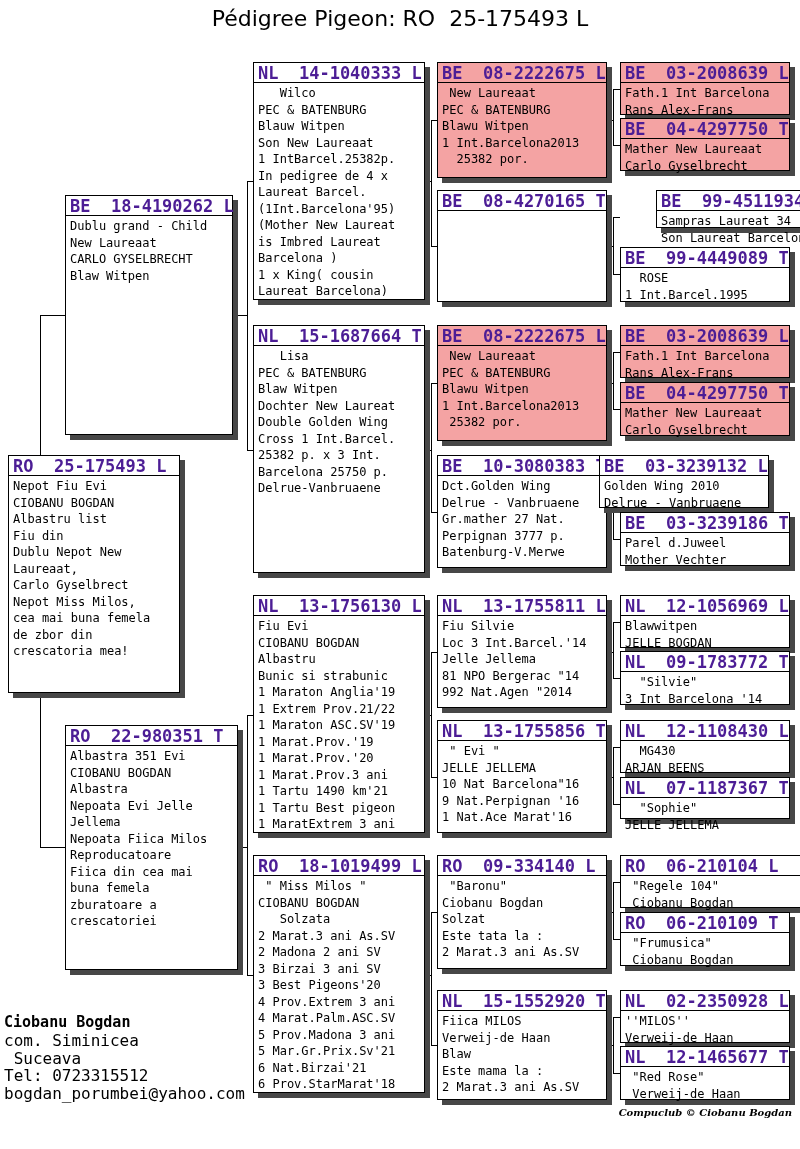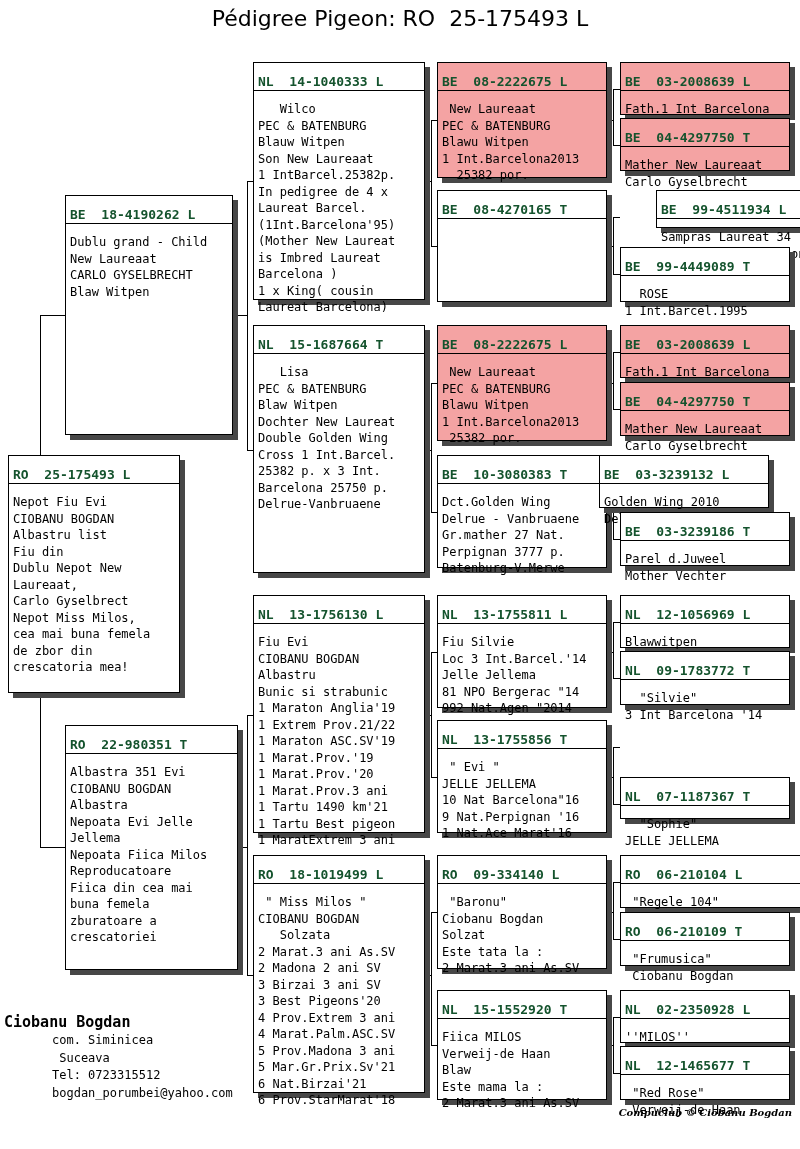--- a/index.html
+++ b/index.html
@@ -3,27 +3,27 @@
 <meta charset="utf-8">
 <style>
   html,body{margin:0;padding:0;background:#fff;}
   #canvas{position:relative;width:800px;height:1149px;background:#fff;overflow:hidden;
           font-family:"DejaVu Sans Mono",monospace;}
   .title{position:absolute;left:0;top:6px;width:100%;text-align:center;
          font-family:"DejaVu Sans",sans-serif;font-size:22px;color:#000;white-space:pre;}
   .box{position:absolute;background:#fff;border:1px solid #000;
        box-shadow:5px 5px 0 #474747;padding:2px 4px;z-index:1;box-sizing:border-box;}
   .box.hl{background:#f4a3a3;}
-  .box-id{color:#14532d;font-weight:bold;font-size:13px;line-height:17px;white-space:pre;
-          border-bottom:1px solid #000;margin:8px -4px;padding:0 4px;}
+  .box-id{color:#4c1d95;font-weight:bold;font-size:17px;line-height:17px;white-space:pre;
+          border-bottom:1px solid #000;margin:0 -4px;padding:0 4px;}
   .box-body{font-size:12px;line-height:16.5px;white-space:pre;color:#000;padding-top:2px;}
   .cline{position:absolute;background:#000;z-index:0;}
   .contact{position:absolute;left:4px;top:1012px;z-index:2;}
   .contact-name{font-weight:bold;font-size:15px;line-height:20px;white-space:pre;}
-  .contact-line{font-size:12px;line-height:17.5px;white-space:pre;margin-left:48px;}
+  .contact-line{font-size:16px;line-height:17.5px;white-space:pre;}
   .footer{position:absolute;right:8px;top:1107px;font-family:"DejaVu Serif",serif;
           font-style:italic;font-weight:bold;font-size:10px;color:#000;white-space:pre;}
 </style>
 </head>
 <body>
 
 <div id="canvas">
 
   <div class="title">Pédigree Pigeon: RO  25-175493 L</div>
 
@@ -227,20 +227,25 @@
   </div>
   <div class="box" style="left:620px;top:595px;width:170px;height:53px">
     <div class="box-id">NL  12-1056969 L</div>
     <div class="box-body">Blawwitpen
 JELLE BOGDAN</div>
   </div>
   <div class="box" style="left:620px;top:651px;width:170px;height:54px">
     <div class="box-id">NL  09-1783772 T</div>
     <div class="box-body">  "Silvie"
 3 Int Barcelona '14</div>
+  </div>
+  <div class="box" style="left:620px;top:720px;width:170px;height:53px">
+    <div class="box-id">NL  12-1108430 L</div>
+    <div class="box-body">  MG430
+ARJAN BEENS</div>
   </div>
   <div class="box" style="left:620px;top:777px;width:170px;height:42px">
     <div class="box-id">NL  07-1187367 T</div>
     <div class="box-body">  "Sophie"
 JELLE JELLEMA</div>
   </div>
   <div class="box" style="left:620px;top:855px;width:192px;height:53px">
     <div class="box-id">RO  06-210104 L</div>
     <div class="box-body"> "Regele 104"
  Ciobanu Bogdan</div>

